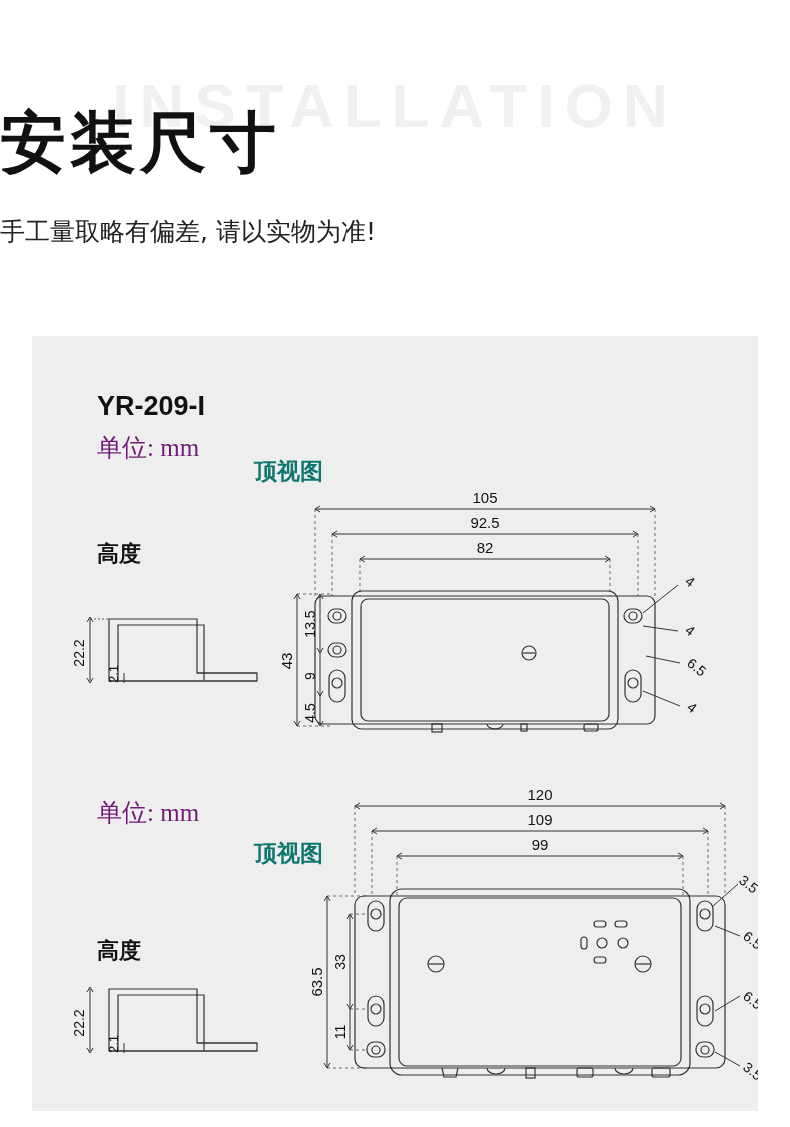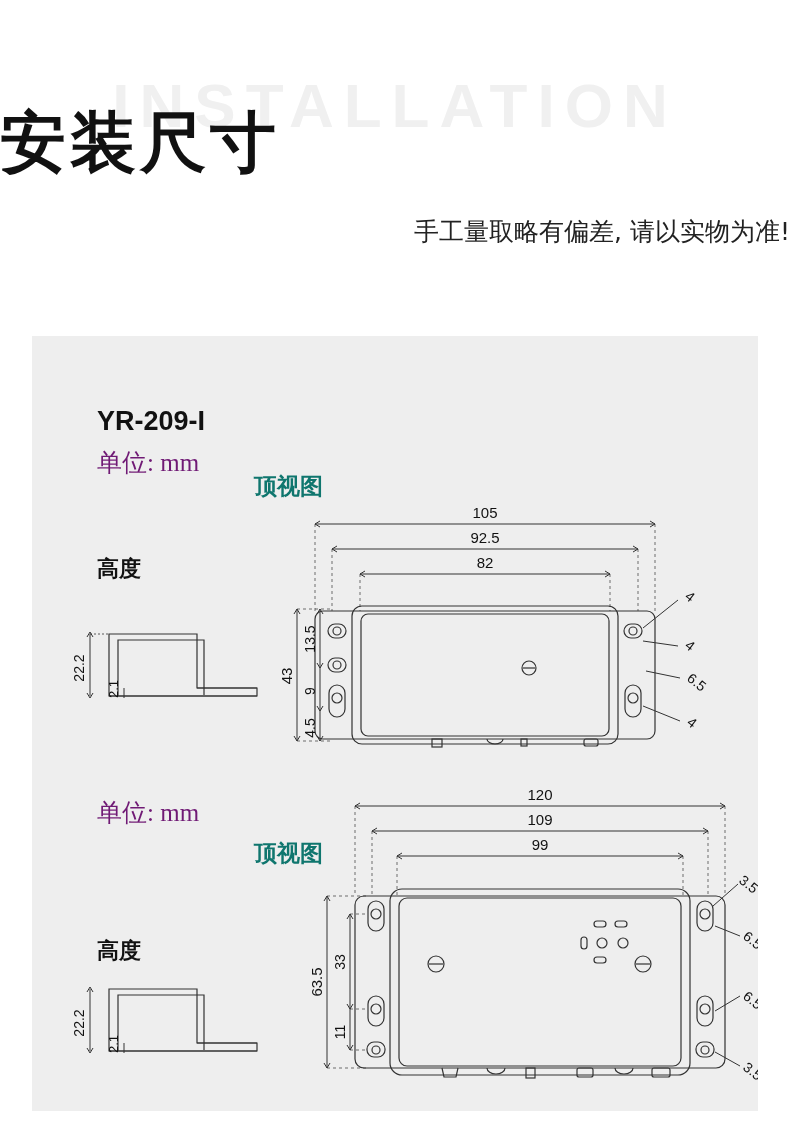--- a/index.html
+++ b/index.html
@@ -47,39 +47,39 @@
     font-weight: 700;
     letter-spacing: 4px;
     color: #111111;
     font-family: "DejaVu Sans", sans-serif;
   }
   .sub-title {
     position: absolute;
     left: 0;
     top: 215px;
     width: 790px;
-    text-align: right;
+    text-align: left;
     font-size: 25px;
     color: #222222;
     font-family: "DejaVu Sans", sans-serif;
   }
 
   
   .panel {
     position: absolute;
     left: 32px;
     top: 336px;
     width: 726px;
     height: 775px;
     background: #eeeeee;
   }
 
   
   .section { position: absolute; left: 0; top: 0; width: 726px; }
-  #section-1 { top: 70px; height: 360px; padding-left: 23px; }
+  #section-1 { top: 55px; height: 360px; padding-left: 23px; }
   #section-2 { top: 420px; height: 355px; }
 
   .model-name {
     position: absolute;
     left: 65px;
     top: 0px;
     font-size: 27px;
     font-weight: 700;
     color: #111;
     font-family: "Liberation Sans", sans-serif;

